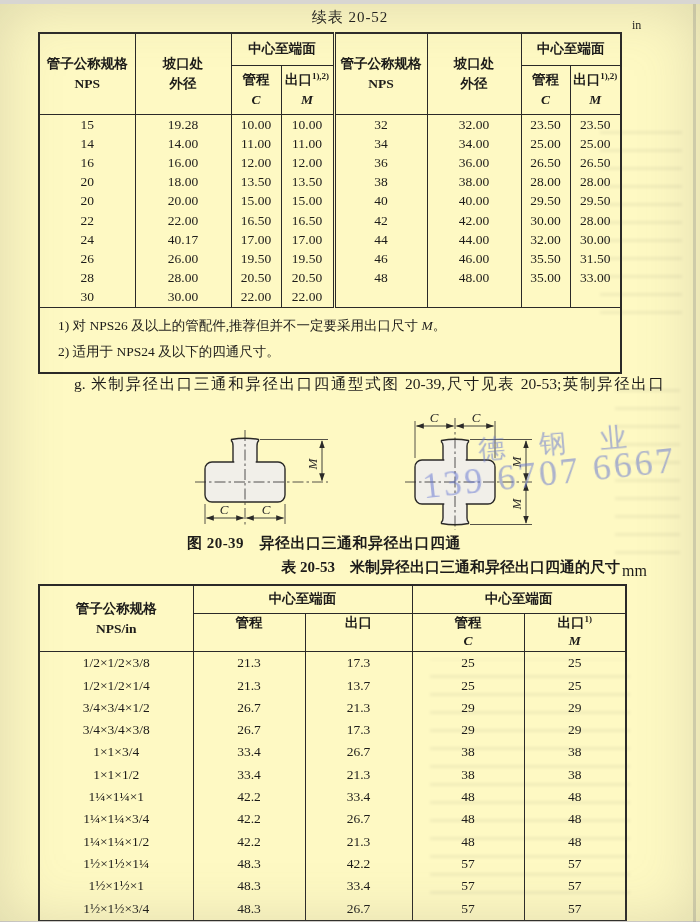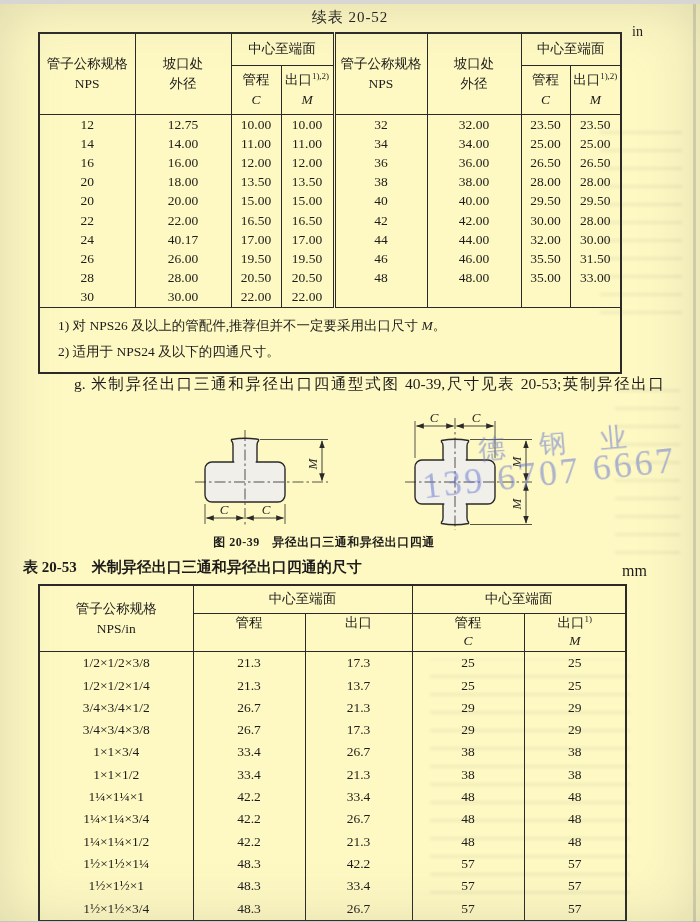--- a/index.html
+++ b/index.html
@@ -3,45 +3,45 @@
 <meta charset="utf-8">
 <style>
   html,body{margin:0;padding:0;background:#d8d6d2;}
   .page{position:relative;width:700px;height:922px;margin:4px auto;overflow:hidden;
         background:#fef9c3;font-family:"Liberation Serif",serif;color:#1d1c1a;}
   .page::after{content:"";position:absolute;inset:0;pointer-events:none;
         box-shadow:inset 0 0 60px rgba(120,115,105,.25);}
   .abs{position:absolute;}
   
   .hdr-center{top:4px;left:0;width:700px;text-align:center;font-size:15px;letter-spacing:1px;}
-  .unit-in{top:20px;left:632px;font-size:14px;}
+  .unit-in{top:14px;left:632px;font-size:12px;}
   
   table{border-collapse:collapse;table-layout:fixed;background:transparent;}
   th,td{text-align:center;vertical-align:middle;padding:0;}
-  th{font-weight:normal;font-size:13.5px;line-height:1.45;}
+  th{font-weight:bold;font-size:13.5px;line-height:1.45;}
   tbody td{font-size:13.5px;}
   sup{font-size:9px;vertical-align:super;line-height:0;}
   .ltr{font-style:italic;font-size:13.5px;}
   
   .t1{left:38px;top:28px;width:582px;border:2px solid #2b2a28;}
   .t1 thead th{border:1px solid #2b2a28;}
   .t1 tbody td{border-left:1px solid #2b2a28;border-right:1px solid #2b2a28;
                border-top:0;border-bottom:0;height:19.2px;line-height:19.2px;}
   .t1 tbody td:nth-child(4){border-right:3px double #2b2a28;}
   .t1 .dbl{border-right:3px double #2b2a28 !important;}
   .t1 tfoot td{border:0;border-top:1.5px solid #2b2a28;text-align:left;
                padding:5px 14px 7px 18px;font-size:13.5px;line-height:26px;}
   .t1 .rowA{height:32px;} .t1 .rowB th{height:48px;}
   
   .para{top:366px;left:40px;width:624px;font-size:15.5px;line-height:27px;}
   .para .l1{text-indent:34px;text-align:justify;text-align-last:justify;}
   
   .fig-svg{left:180px;top:408px;}
-  .caption{top:530px;left:0;width:648px;text-align:center;font-weight:bold;font-size:12px;letter-spacing:.5px;}
-  .t2title{top:554px;left:0;width:620px;text-align:left;font-weight:bold;font-size:15px;padding-left:23px;}
+  .caption{top:530px;left:0;width:648px;text-align:center;font-weight:bold;font-size:15px;letter-spacing:.5px;}
+  .t2title{top:554px;left:0;width:620px;text-align:right;font-weight:bold;font-size:15px;}
   .unit-mm{top:558px;left:622px;font-size:16px;}
   
   .t2{left:38px;top:580px;width:587px;border:2px solid #2b2a28;}
   .t2 thead th{border:1px solid #2b2a28;}
   .t2 .rowA{height:28px;} .t2 .rowB th{height:34px;line-height:1.4;}
   .t2 tbody td{border-left:1px solid #2b2a28;border-right:1px solid #2b2a28;
                border-top:0;border-bottom:0;height:22.3px;line-height:22.3px;}
   
   .wm{color:rgba(105,122,212,.55);font-family:"Liberation Serif",serif;
       pointer-events:none;z-index:5;filter:blur(.3px);}
@@ -96,22 +96,22 @@
           <span class="ltr">M</span></th>
         <th>
           <span>管程</span><br><span class="ltr">C</span></th>
         <th>
           <span>出口</span><sup>1),2)</sup><br>
           <span class="ltr">M</span></th>
       </tr>
     </thead>
     <tbody>
         <tr>
-          <td>12</td>
-          <td>12.75</td>
+          <td>15</td>
+          <td>19.28</td>
           <td>10.00</td>
           <td>10.00</td>
           <td>32</td>
           <td>32.00</td>
           <td>23.50</td>
           <td>23.50</td>
         </tr>
         <tr>
           <td>14</td>
           <td>14.00</td>
@@ -207,21 +207,21 @@
       <tr>
         <td colspan="8">
           <div><span>1) 对 NPS26 及以上的管配件,推荐但并不一定要采用出口尺寸 </span><i class="ltr">M</i><span>。</span></div>
           <div><span>2) 适用于 NPS24 及以下的四通尺寸。</span></div>
         </td>
       </tr>
     </tfoot>
   </table>
 
   <div class="abs para">
-    <div class="l1">g. 米制异径出口三通和异径出口四通型式图 40-39,尺寸见表 20-53;英制异径出口</div>
+    <div class="l1">g. 米制异径出口三通和异径出口四通型式图 20-39,尺寸见表 20-53;英制异径出口</div>
   </div>
 
   <svg class="abs fig-svg" width="390" height="122" viewBox="0 0 390 122">
     <defs>
       <marker id="ar" viewBox="0 0 10 10" refX="9" refY="5" markerWidth="9" markerHeight="9" orient="auto-start-reverse">
         <path d="M0,1.5 L10,5 L0,8.5 z" fill="#2b2a28"></path>
       </marker>
     </defs>
 
     <g stroke="#2b2a28" fill="none">

